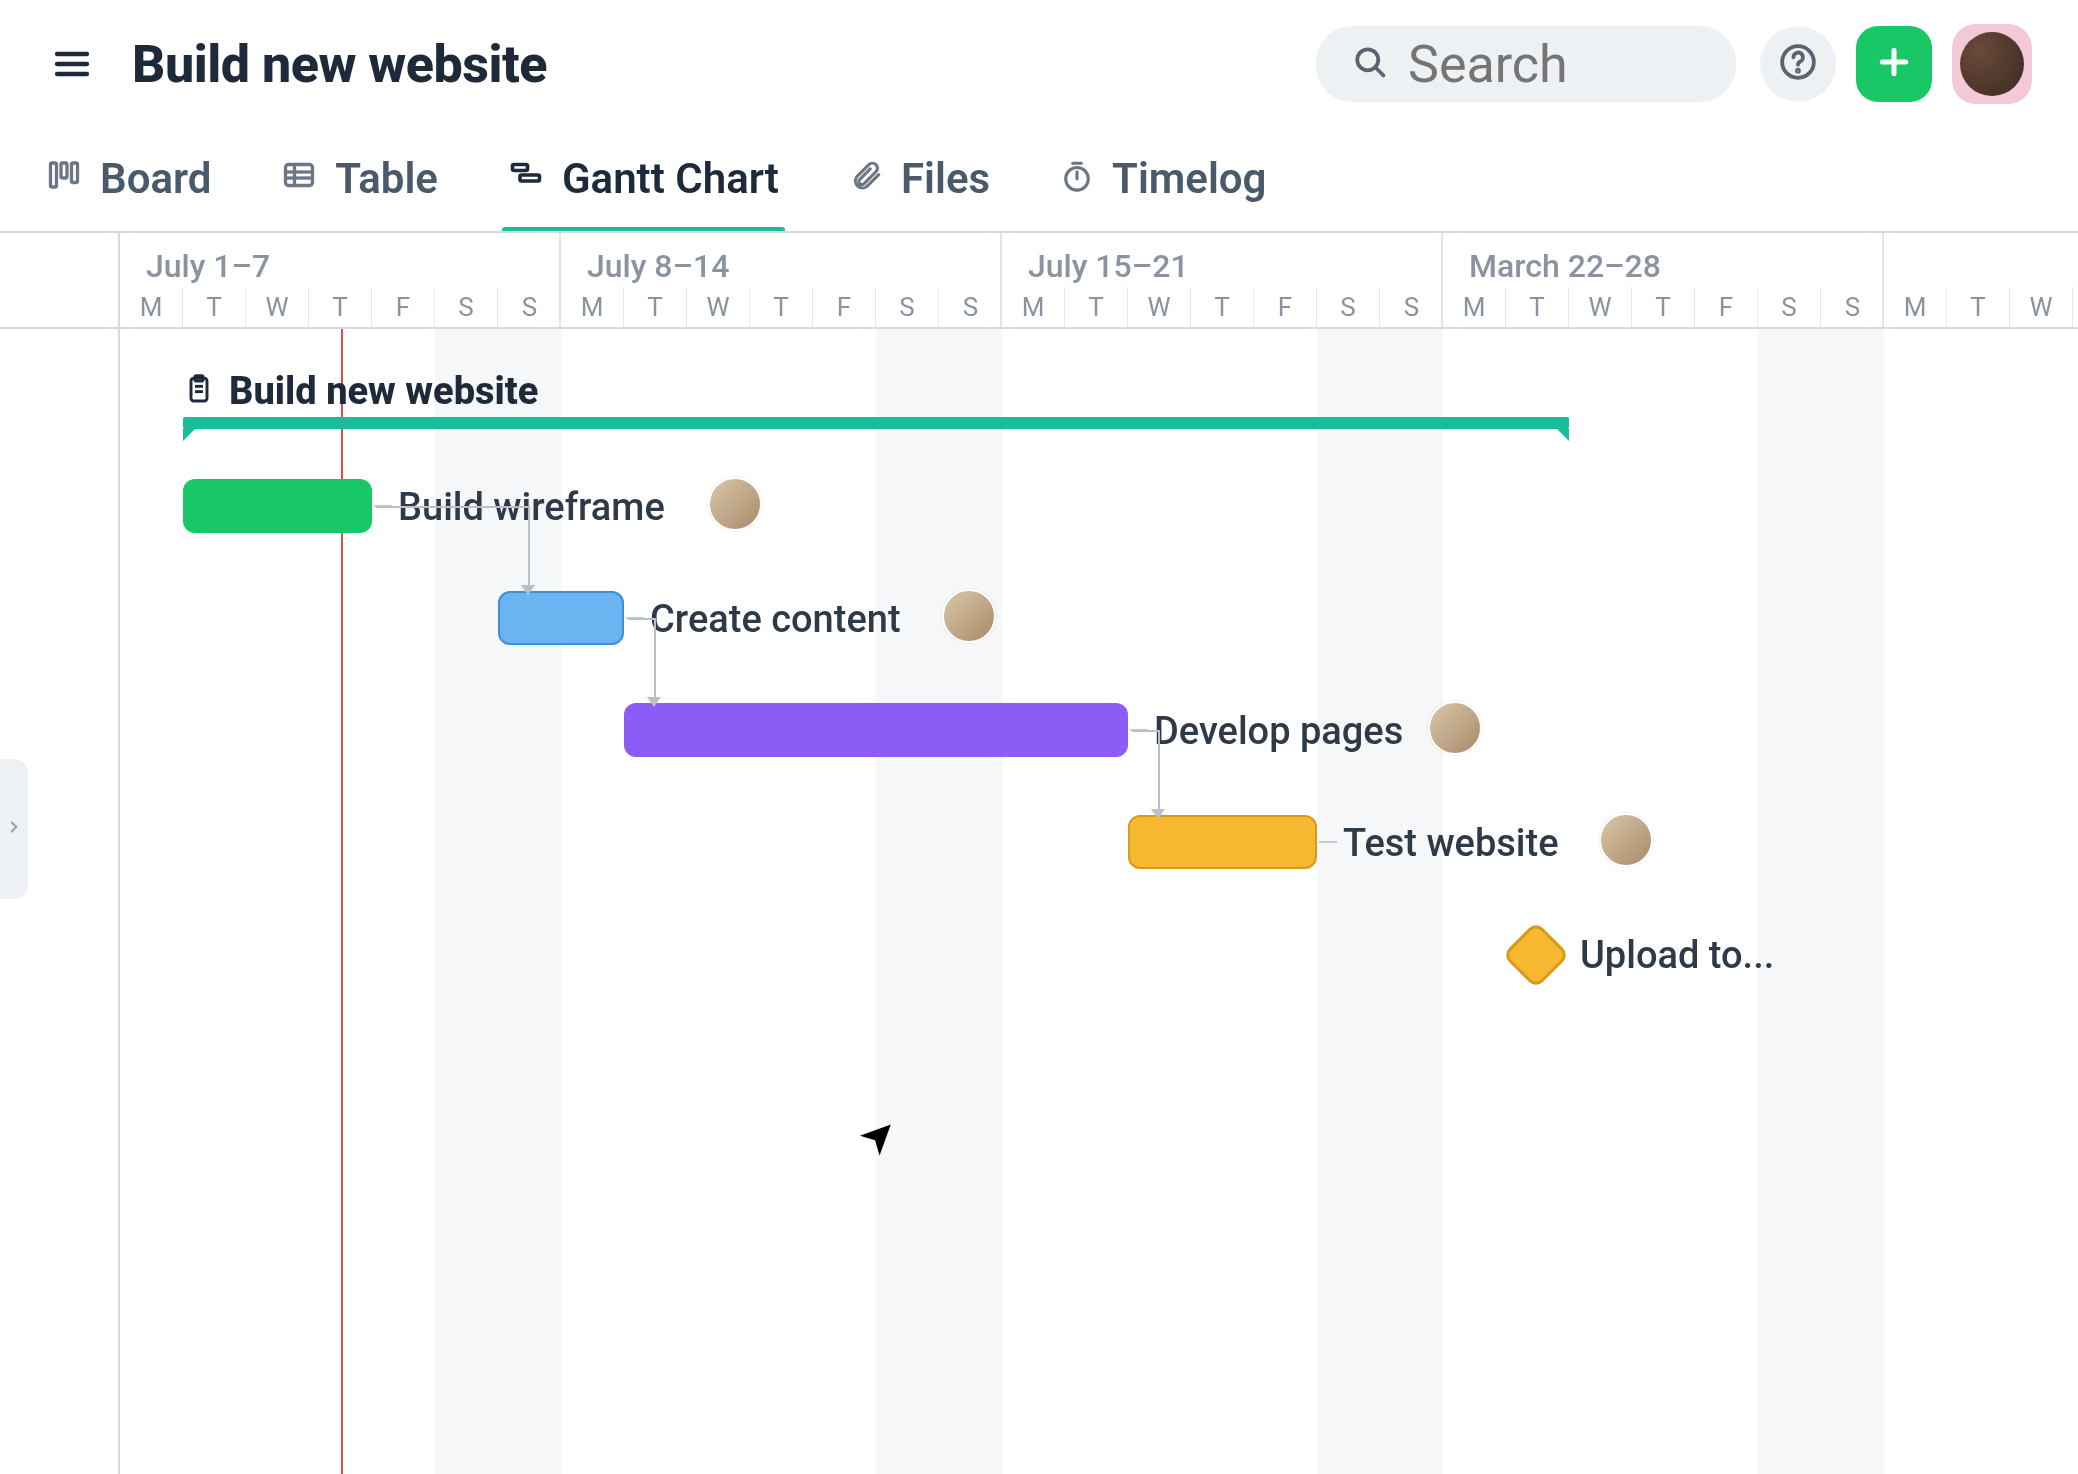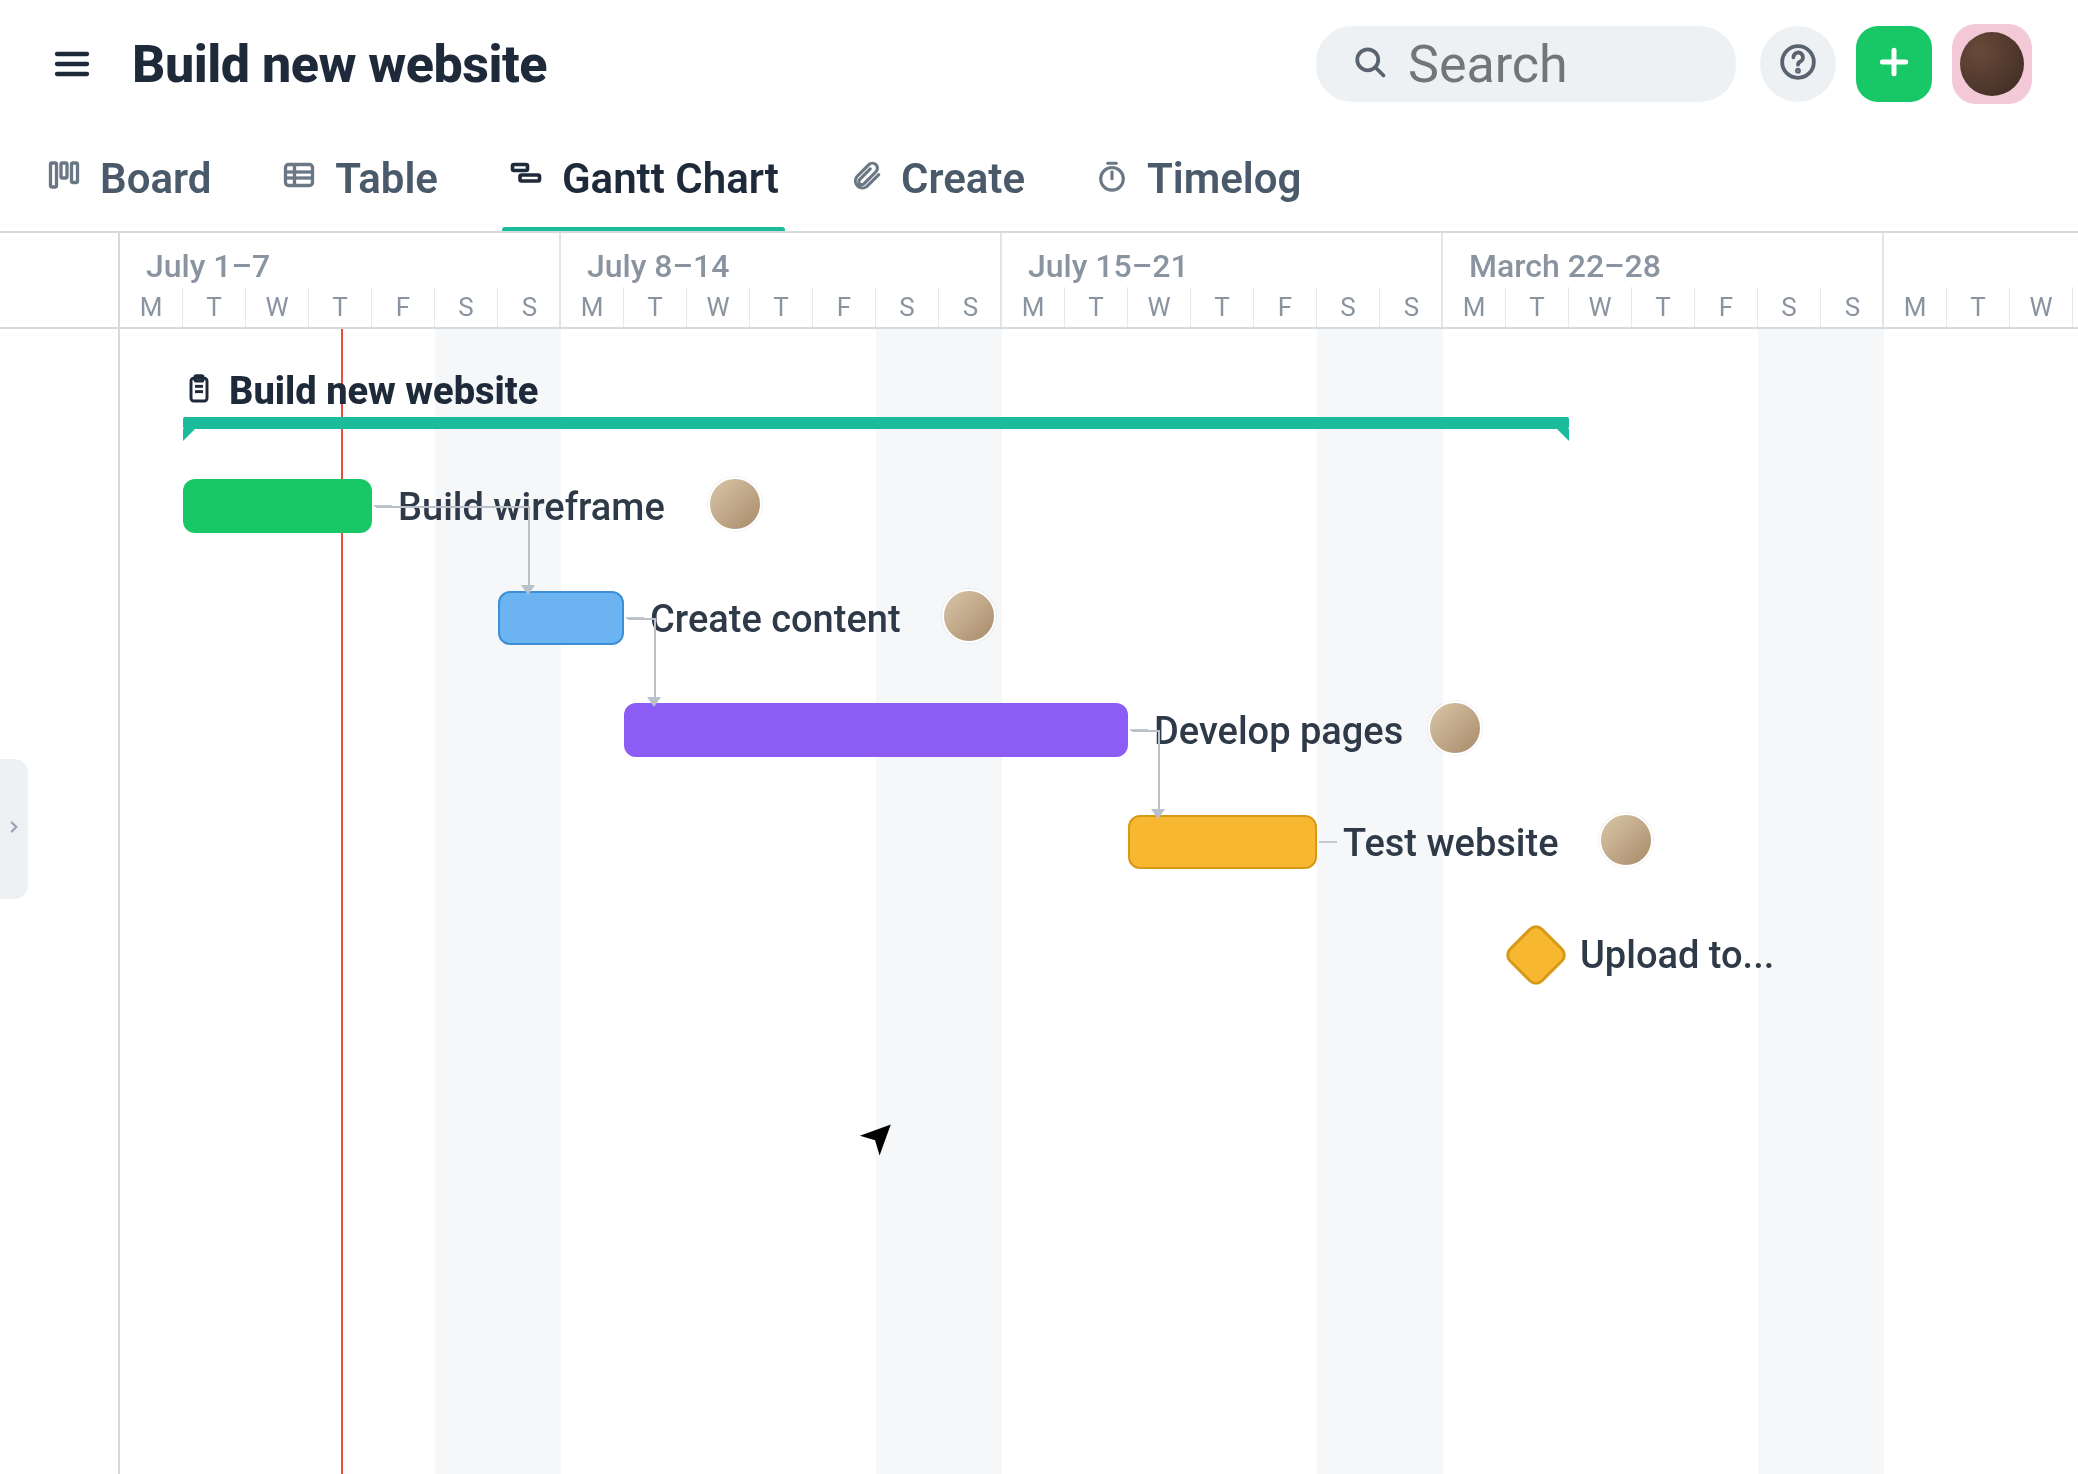--- a/index.html
+++ b/index.html
@@ -161,21 +161,21 @@
       <span><svg width="36" height="36" viewBox="0 0 24 24" fill="none" stroke-width="2.4">
             <rect x="3" y="5" width="10" height="4" rx="1"></rect>
             <rect x="8" y="12" width="13" height="4" rx="1"></rect>
           </svg></span>
       <span>Gantt Chart</span>
     </div>
     <div class="tab">
       <span><svg width="34" height="34" viewBox="0 0 24 24" fill="none" stroke-width="2.2" stroke-linecap="round">
             <path d="M21 11l-8.5 8.5a5 5 0 0 1-7-7L14 4a3.5 3.5 0 0 1 5 5l-8.5 8.5a2 2 0 0 1-3-3L15 7"></path>
           </svg></span>
-      <span>Create</span>
+      <span>Files</span>
     </div>
     <div class="tab">
       <span><svg width="34" height="34" viewBox="0 0 24 24" fill="none" stroke-width="2.2" stroke-linecap="round">
             <circle cx="12" cy="14" r="8"></circle>
             <line x1="12" y1="14" x2="12" y2="9"></line>
             <line x1="9" y1="3" x2="15" y2="3"></line>
           </svg></span>
       <span>Timelog</span>
     </div>
   </div>

